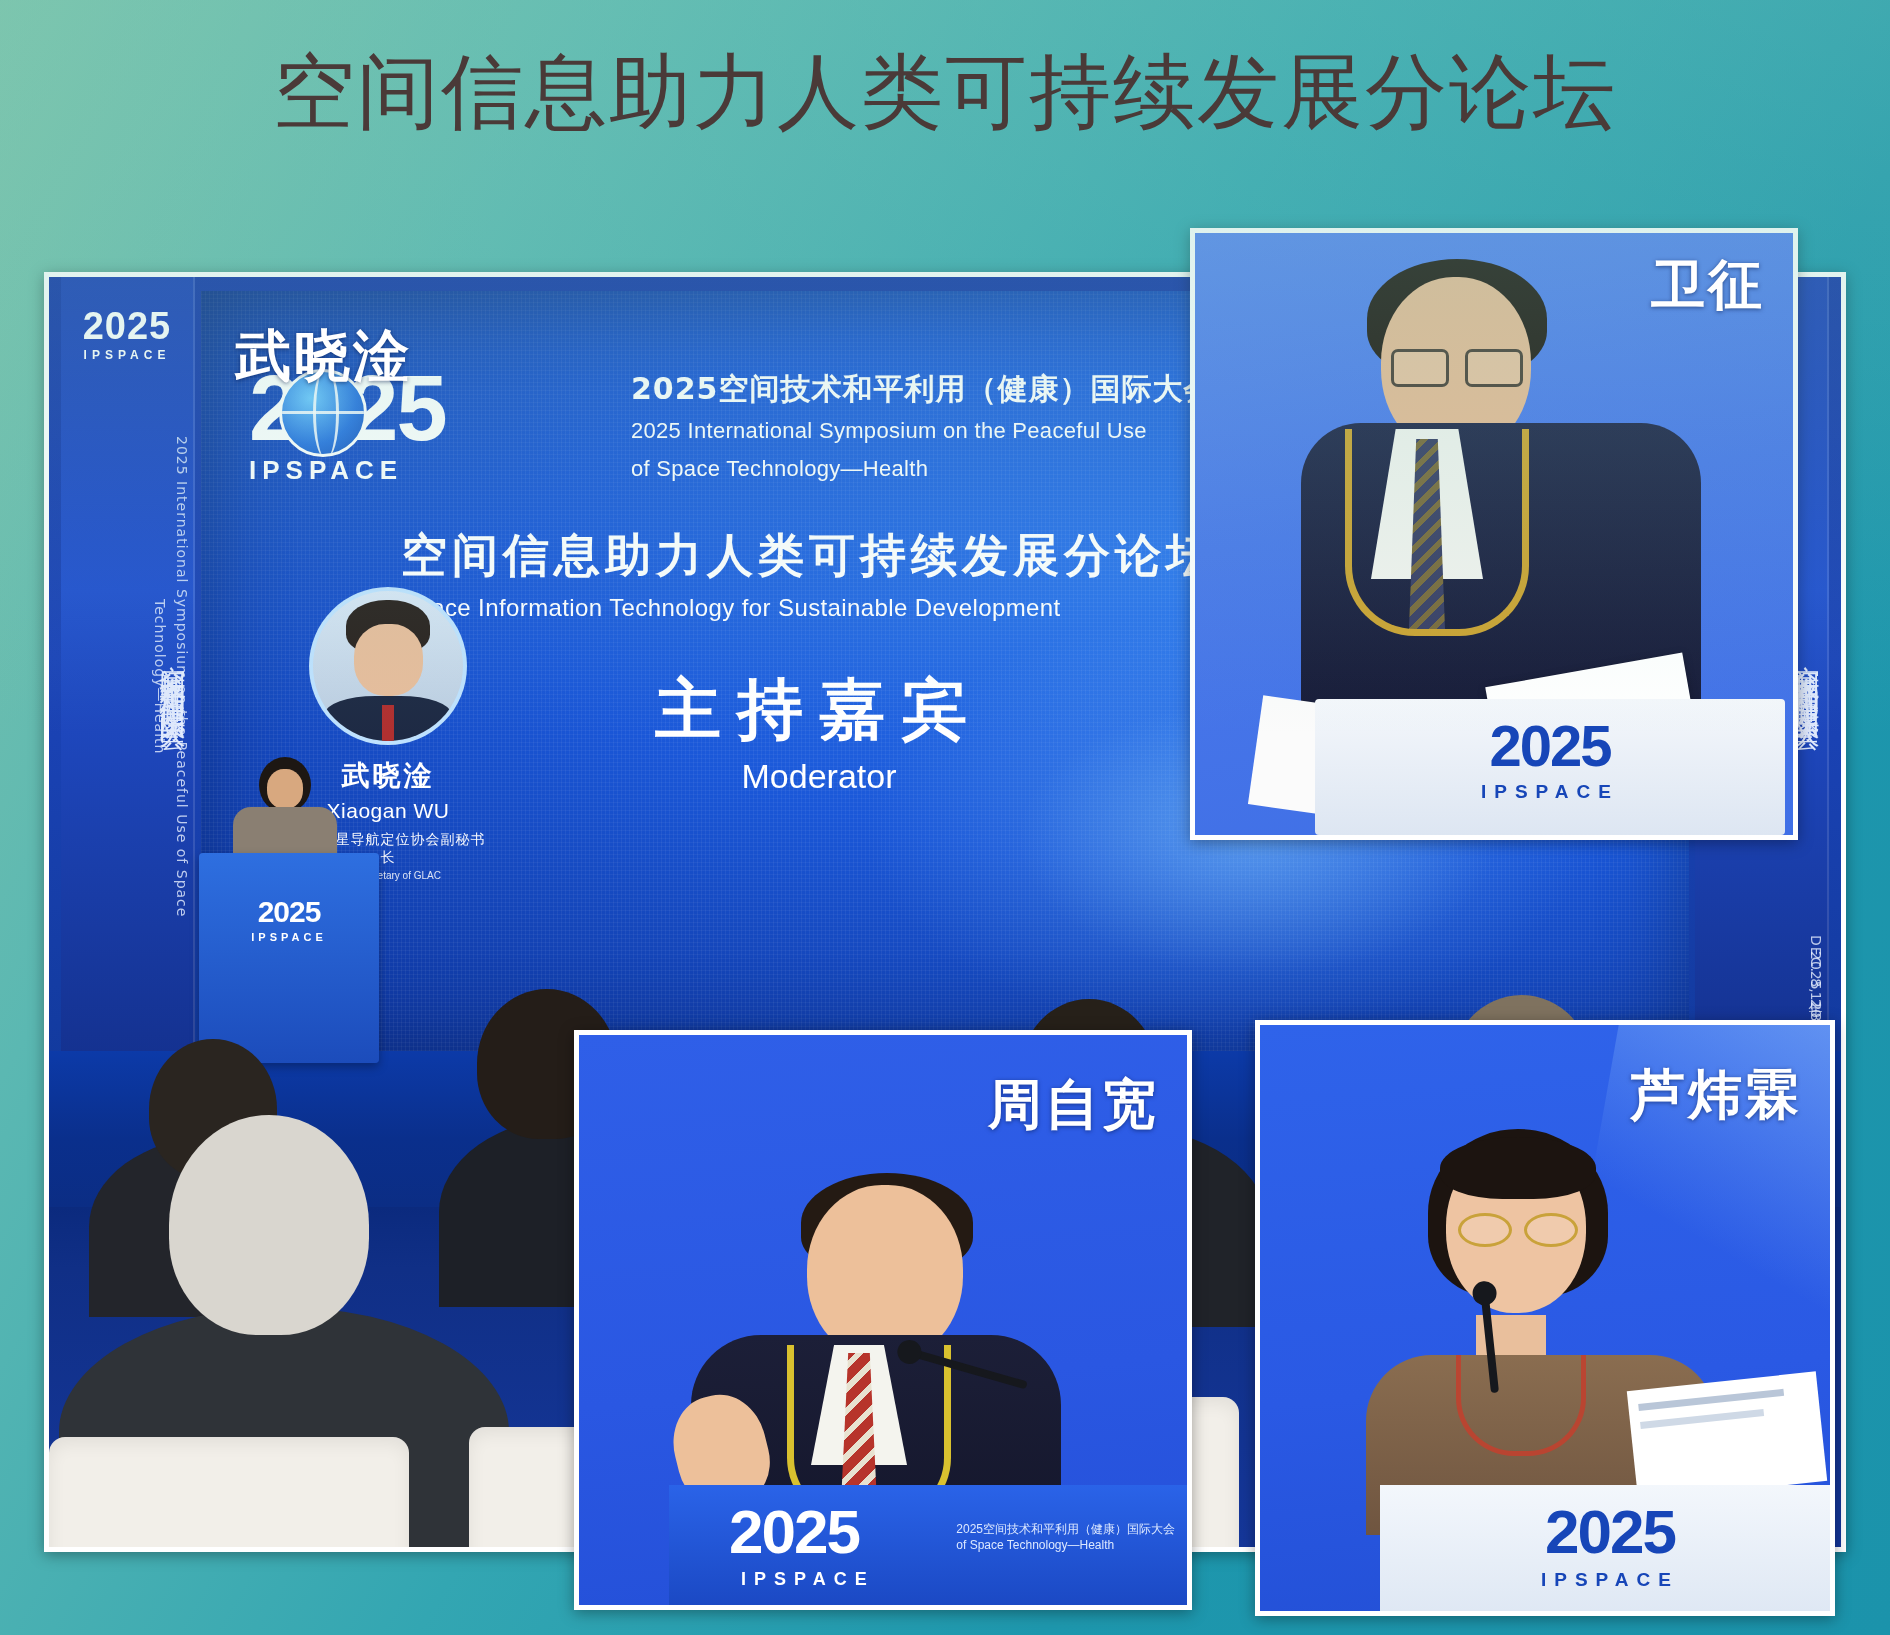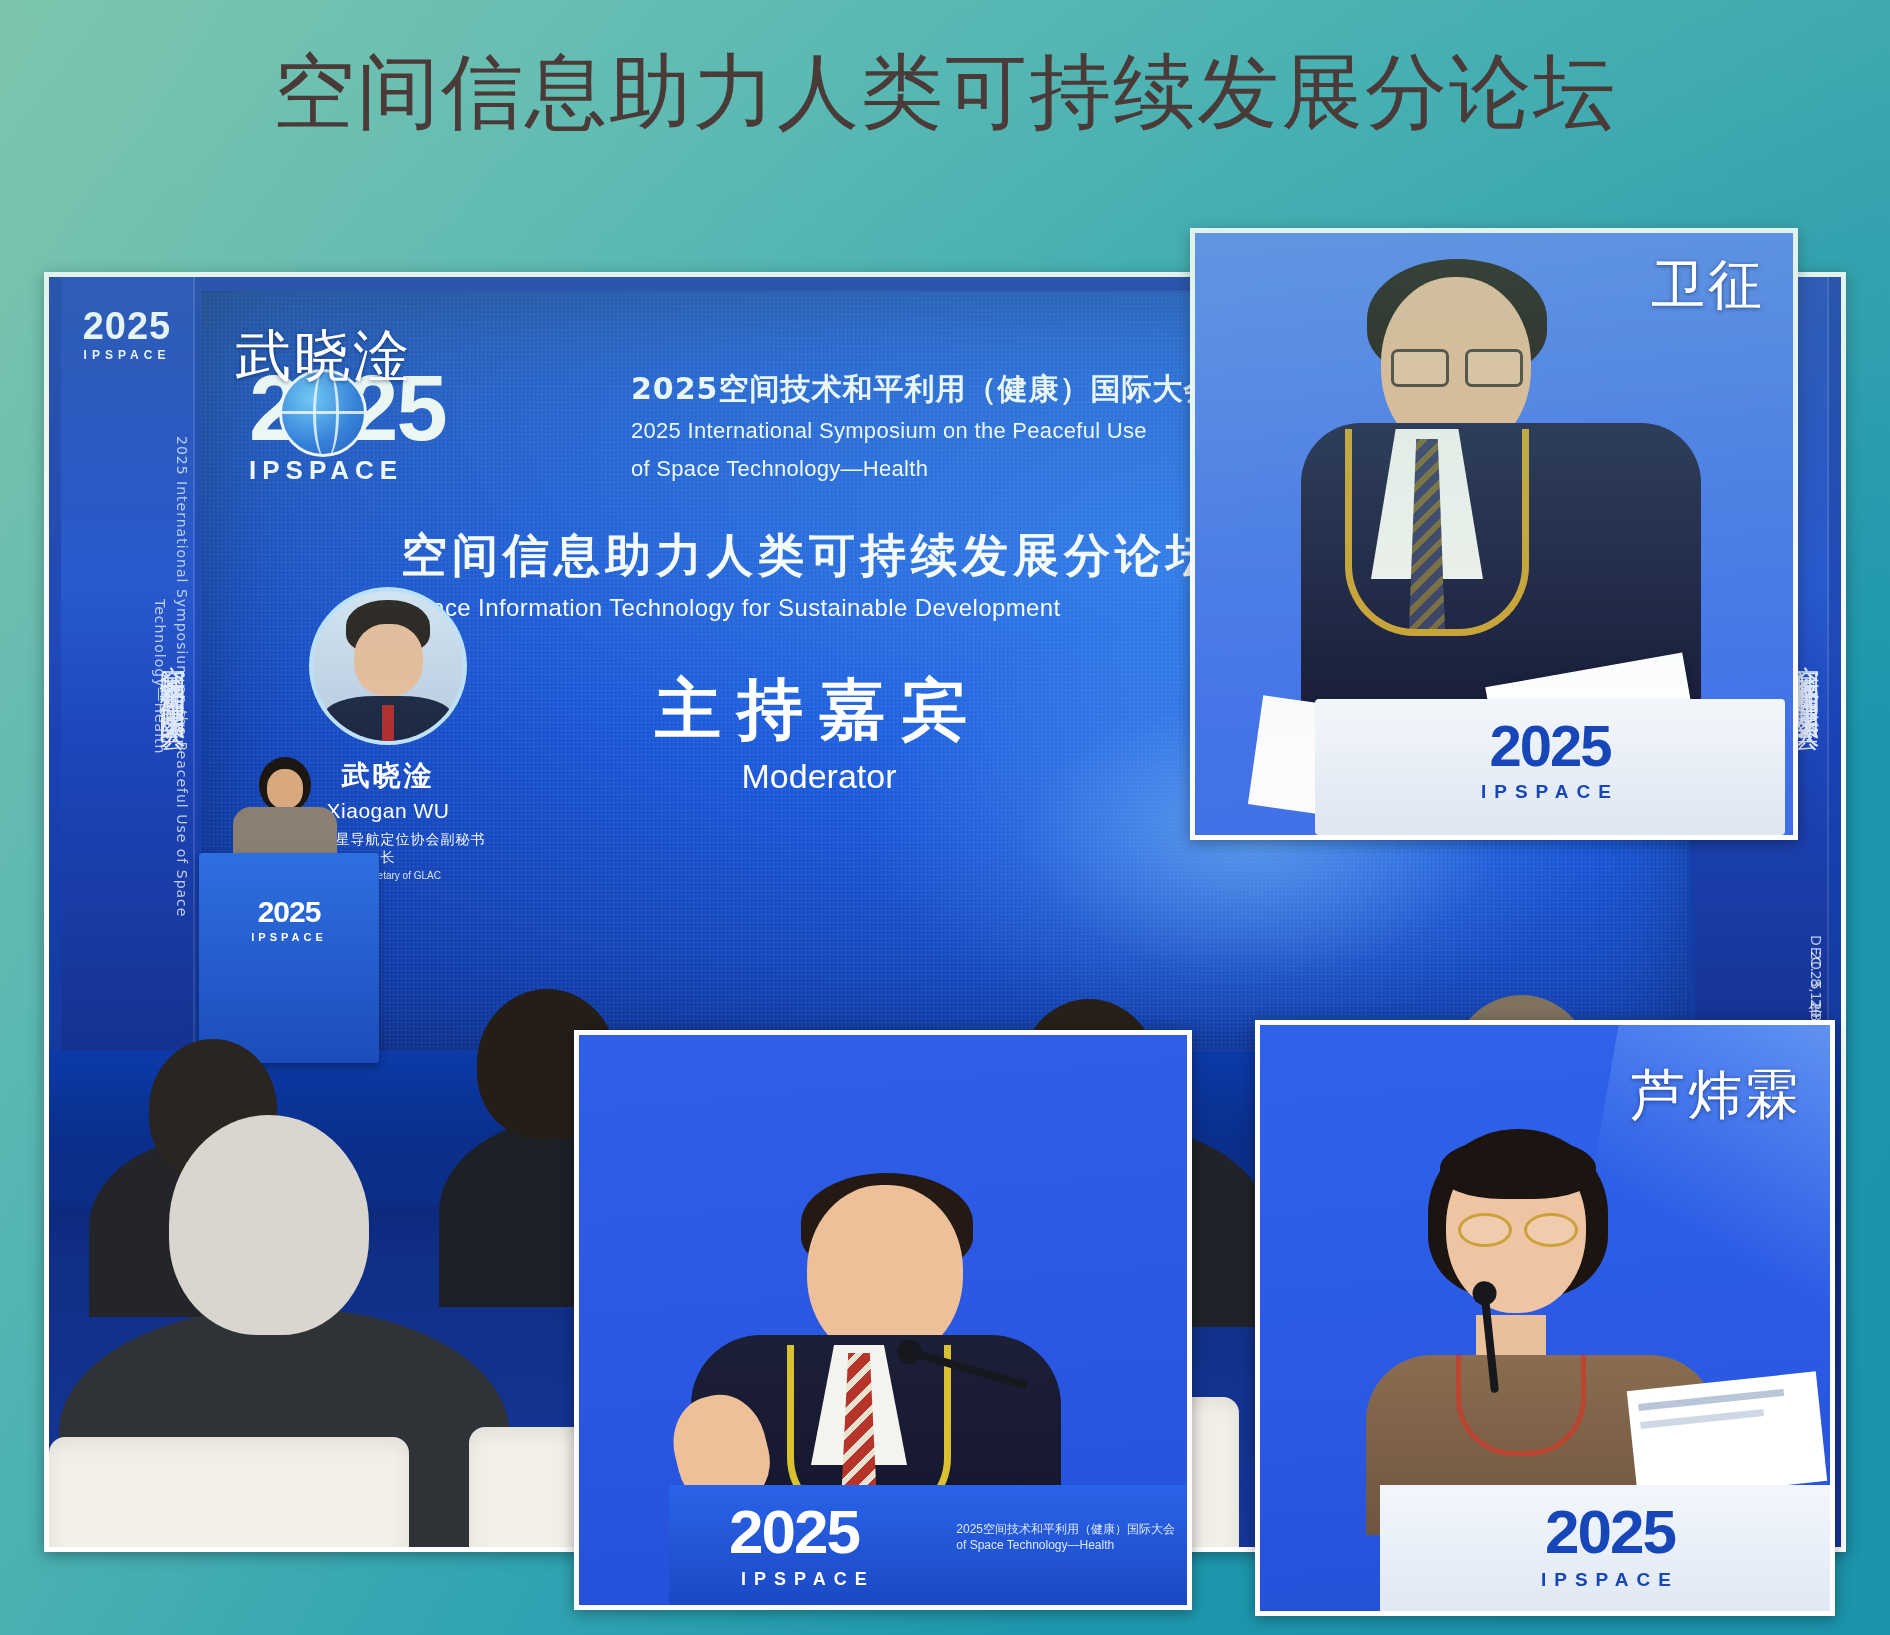--- a/index.html
+++ b/index.html
@@ -34,21 +34,21 @@
     font-size:56px;line-height:66px;font-weight:400;
     color:#4a3a38;letter-spacing:2px;z-index:6;
   }
 
   
   .photo{position:absolute;overflow:hidden;background:#0b3fb0;}
   .photo.framed{border:5px solid #ffffff;box-sizing:border-box;
     box-shadow:0 3px 14px rgba(0,0,0,.35);}
   .namelabel{
     position:absolute;color:#fff;font-family:"DejaVu Sans","Liberation Sans",sans-serif;
-    font-weight:400;letter-spacing:3px;text-shadow:0 1px 4px rgba(0,20,70,.55);
+    font-weight:700;letter-spacing:3px;text-shadow:0 1px 4px rgba(0,20,70,.55);
     z-index:5;white-space:nowrap;text-align:center;
   }
 
   
   #hall{left:44px;top:272px;width:1802px;height:1280px;}
   #hall .hallbg{position:absolute;inset:0;
     background:linear-gradient(180deg,#1536a8 0%,#1c44b8 30%,#123a9e 62%,#0d2d7e 100%);}
   
   .banner{position:absolute;top:0;bottom:38%;width:132px;
     background:linear-gradient(180deg,#1b3fb6 0%,#2250cf 40%,#14318f 100%);
@@ -400,20 +400,21 @@
       <span>嘉宾证</span>
     </div>
     <div class="podium2">
       <div class="num">2025</div>
       <div class="ips">IPSPACE</div>
       <div class="sm">
         <div>2025空间技术和平利用（健康）国际大会</div>
         <div>of Space Technology—Health</div>
       </div>
     </div>
+    <div class="namelabel" style="right:28px;top:34px;font-size:54px;">周自宽</div>
   </div>
 
   <div class="photo framed" id="lwl">
     <div class="bg"></div>
     <div class="beam"></div>
     <div class="hair"></div>
     <div class="head"></div>
     <div class="hairfront"></div>
     <div class="glass">
         <i class="l"></i>

